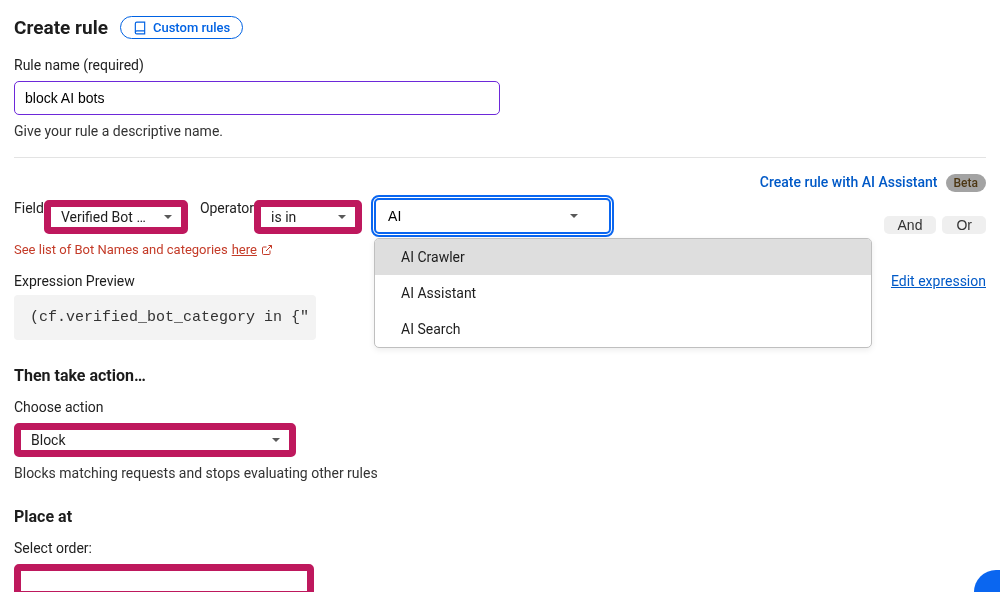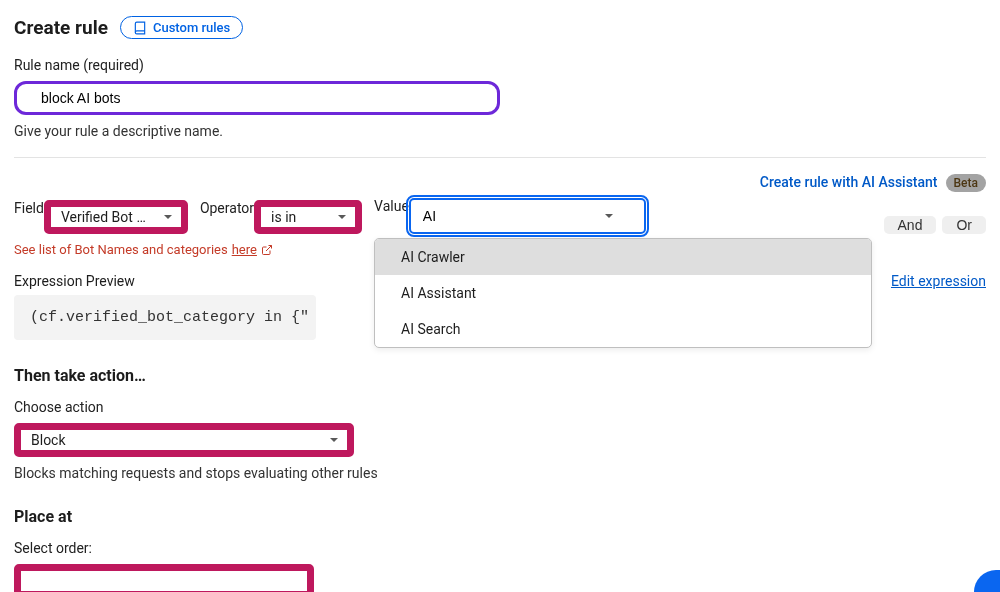--- a/index.html
+++ b/index.html
@@ -35,23 +35,23 @@
   }
   .custom-rules-badge svg { width: 14px; height: 14px; }
   .field-label {
     font-size: 14px;
     color: #222;
     margin-bottom: 8px;
   }
   .text-input {
     width: 486px;
     height: 34px;
-    border: 3px solid #6d28d9;
-    border-radius: 12px;
-    padding: 0 24px;
+    border: 1px solid #6d28d9;
+    border-radius: 5px;
+    padding: 0 10px;
     font-size: 14px;
   }
   .helper-text {
     font-size: 14px;
     color: #333;
     margin-top: 8px;
   }
   .divider {
     border: none;
     border-top: 1px solid #e3e3e3;
@@ -199,21 +199,21 @@
     width: 302px;
     white-space: nowrap;
     overflow: hidden;
   }
   .subheading {
     font-size: 16px;
     font-weight: 700;
     margin-top: 26px;
     margin-bottom: 14px;
   }
-  .action-select { width: 340px; }
+  .action-select { width: 282px; }
   .order-select { width: 300px; }
   .blue-blob {
     position: fixed;
     right: 0;
     bottom: 0;
     width: 26px;
     height: 22px;
     background: #0a66f0;
     border-top-left-radius: 30px;
   }
@@ -263,21 +263,20 @@
   <div class="col">
     <div class="col-label">Operator</div>
     <div class="select-like operator-col">
       <span>is in</span>
       <span class="caret"><svg viewBox="0 0 10 10">
             <path d="M1 3 L5 7 L9 3 Z"></path>
           </svg></span>
     </div>
   </div>
   <div class="col value-col">
-    <div class="col-label">Value</div>
     <div class="value-input-wrap">
       <input class="value-input" type="text" value="AI" style="">
       <span class="caret"><svg viewBox="0 0 10 10">
             <path d="M1 3 L5 7 L9 3 Z"></path>
           </svg></span>
     </div>
     <div class="dropdown">
       <div class="dropdown-item highlighted">AI Crawler</div>
       <div class="dropdown-item">AI Assistant</div>
       <div class="dropdown-item">AI Search</div>

